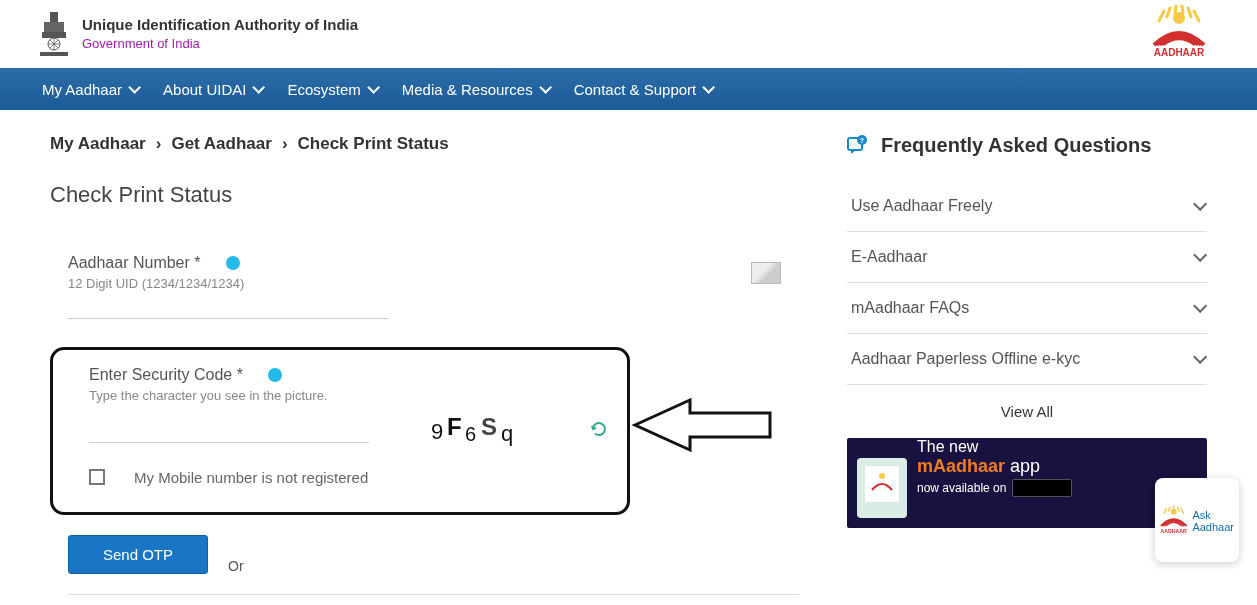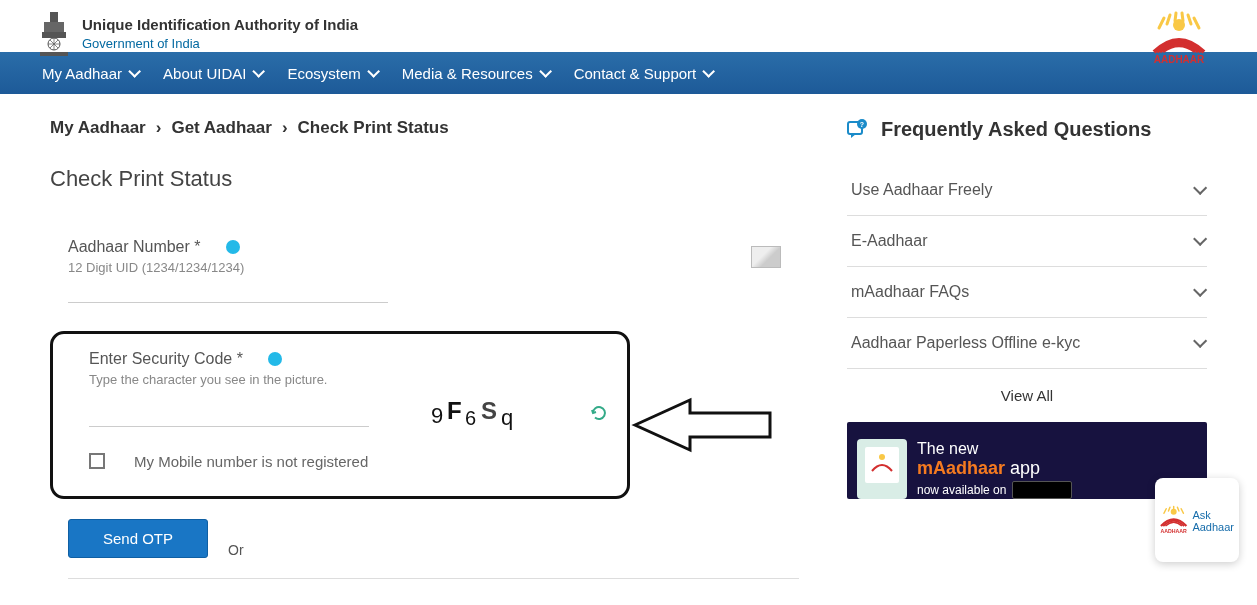--- a/index.html
+++ b/index.html
@@ -1,22 +1,22 @@
 <!DOCTYPE html>
 <html><head>
 <meta charset="utf-8">
 <style>
 * { margin: 0; padding: 0; box-sizing: border-box; font-family: "Segoe UI", Arial, sans-serif; }
 body { background: #fff; width: 1257px; }
 
-.top-header { display: flex; align-items: flex-start; padding: 10px 38px; height: 52px; justify-content: space-between; }
+.top-header { display: flex; align-items: flex-end; padding: 10px 38px; height: 68px; justify-content: space-between; }
 .emblem-block { display: flex; align-items: center; gap: 12px; }
 .emblem { width: 32px; height: 48px; }
 .emblem-title strong { font-size: 15px; color: #333; font-weight: 600; }
-.emblem-title .gov { font-size: 13px; color: #0369a1; }
+.emblem-title .gov { font-size: 13px; color: #a21caf; }
 .logo-right { width: 80px; height: 55px; }
 
 .main-nav { background: linear-gradient(180deg,#2a6da9 0%,#1d5a98 100%); height: 42px; display: flex; align-items: center; padding: 0 38px; gap: 18px; }
 .nav-item { color: #fff; font-size: 15px; display: flex; align-items: center; gap: 6px; cursor: pointer; padding: 10px 4px; }
 .chev { width: 9px; height: 9px; border-right: 2px solid #fff; border-bottom: 2px solid #fff; transform: rotate(45deg) translateY(-3px); }
 
 .page-body { padding: 24px 50px; display: flex; gap: 48px; }
 .left-col { flex: 1; max-width: 760px; }
 .right-col { width: 360px; }
 
@@ -50,21 +50,21 @@
 .or-text { font-size:14px; color:#555; }
 .divider { border:none; border-top:1px solid #ddd; margin:20px 0 0 18px; }
 
 .faq-header { display:flex; align-items:center; gap:12px; margin-bottom:24px; }
 .faq-title { font-size:20px; color:#333; font-weight:700; }
 .faq-icon { width:22px; height:22px; }
 .faq-item { border-bottom:1px solid #ddd; padding:16px 4px; display:flex; justify-content:space-between; align-items:center; cursor:pointer; font-size:16px; color:#555;}
 .faq-chev { width:10px; height:10px; border-right:2px solid #666; border-bottom:2px solid #666; transform:rotate(45deg) translateY(-3px); }
 .view-all { text-align:center; font-size:15px; color:#333; padding:18px 0; cursor:pointer; }
 
-.promo-banner { background:#17123f; height:77px; border-radius:2px; display:flex; align-items:flex-end; padding:0 10px; gap:10px; position:relative; }
+.promo-banner { background:#17123f; height:90px; border-radius:2px; display:flex; align-items:flex-start; padding:0 10px; gap:10px; position:relative; }
 .promo-phone { width:50px; height:60px; background:#d9ede6; border-radius:4px; position:relative; margin-top:20px; }
 .promo-phone::before { content:''; position:absolute; top:8px; left:8px; right:8px; height:36px; background:#fff; border-radius:2px; }
 .promo-text .line1 { color:#fff; font-size:16px; }
 .promo-text .line2 { color:#fff; font-size:18px; }
 .promo-text .line2 b { color:#f47a20; }
 .promo-text .line3 { color:#fff; font-size:12px; display:flex; align-items:center; gap:6px; margin-top:2px;}
 .gplay { width:60px; height:18px; background:#000; border:1px solid #555; border-radius:2px; }
 
 .ask-widget { position:fixed; right:18px; top:478px; width:84px; height:84px; background:#fff; border-radius:8px; box-shadow:0 2px 8px rgba(0,0,0,0.2); display:flex; flex-direction:row; align-items:center; justify-content:center; cursor:pointer; }
 .ask-widget .ask-text { font-size:11px; color:#176dab; margin-top:2px; }

